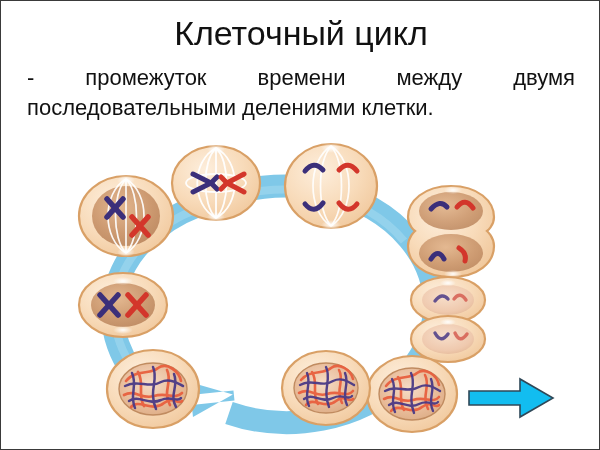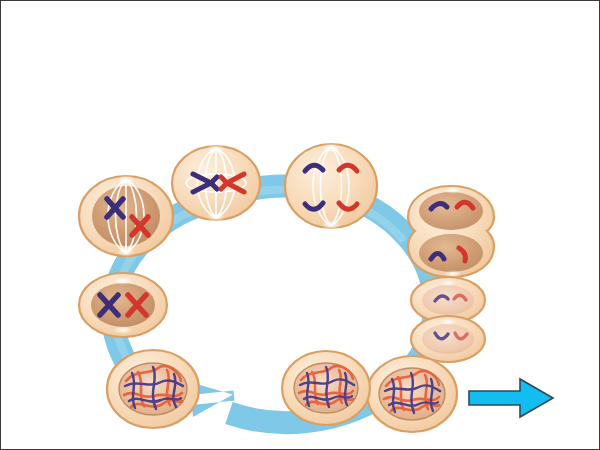--- a/index.html
+++ b/index.html
@@ -48,21 +48,23 @@
     width: 600px;
     height: 310px;
   }
   svg { display: block; }
 </style>
 </head>
 <body>
 
 <div id="slide">
 
-
+  <div id="title">Клеточный цикл</div>
+
+  <div id="subtitle">- промежуток времени между двумя последовательными делениями клетки.</div>
 
   <div id="diagram">
     <svg width="600" height="310" viewBox="0 0 600 310" xmlns="http://www.w3.org/2000/svg">
       <defs>
         <radialGradient id="cellGrad" cx="38%" cy="32%" r="78%">
           <stop offset="0%" stop-color="#FDEEDC"></stop>
           <stop offset="55%" stop-color="#F8DBBA"></stop>
           <stop offset="100%" stop-color="#F0C79B"></stop>
         </radialGradient>
         <radialGradient id="nucGrad" cx="42%" cy="35%" r="72%">

